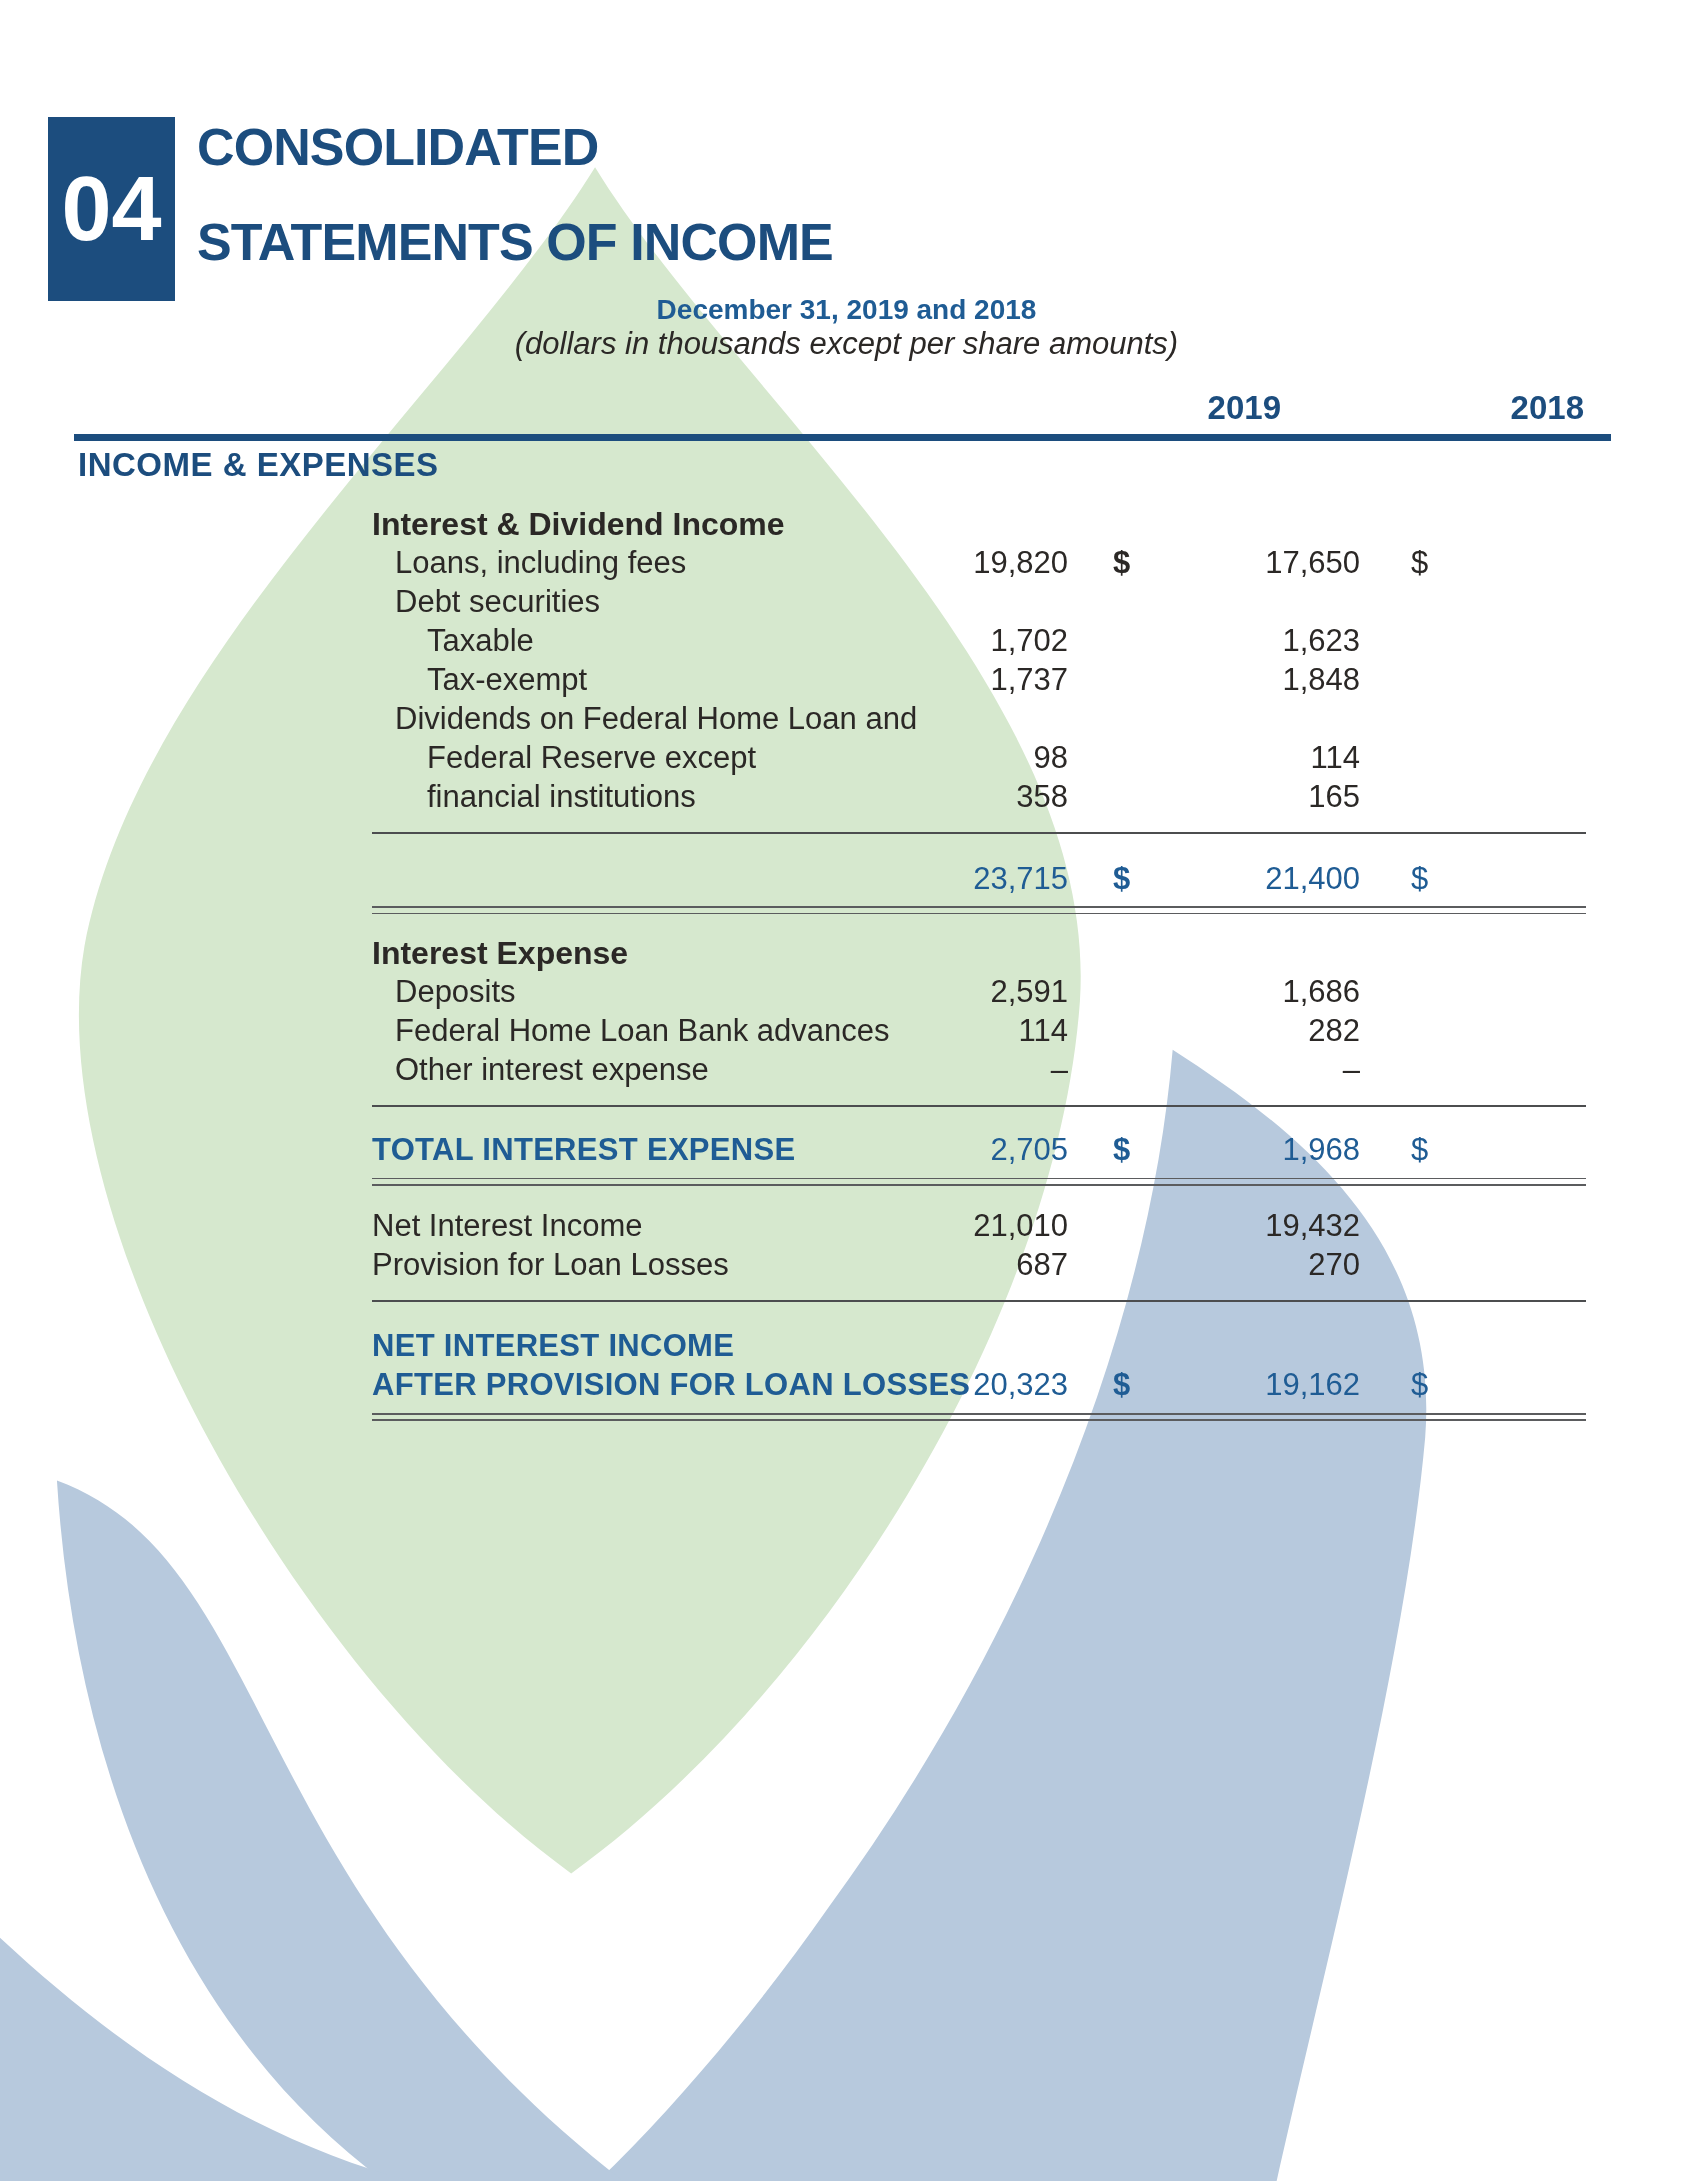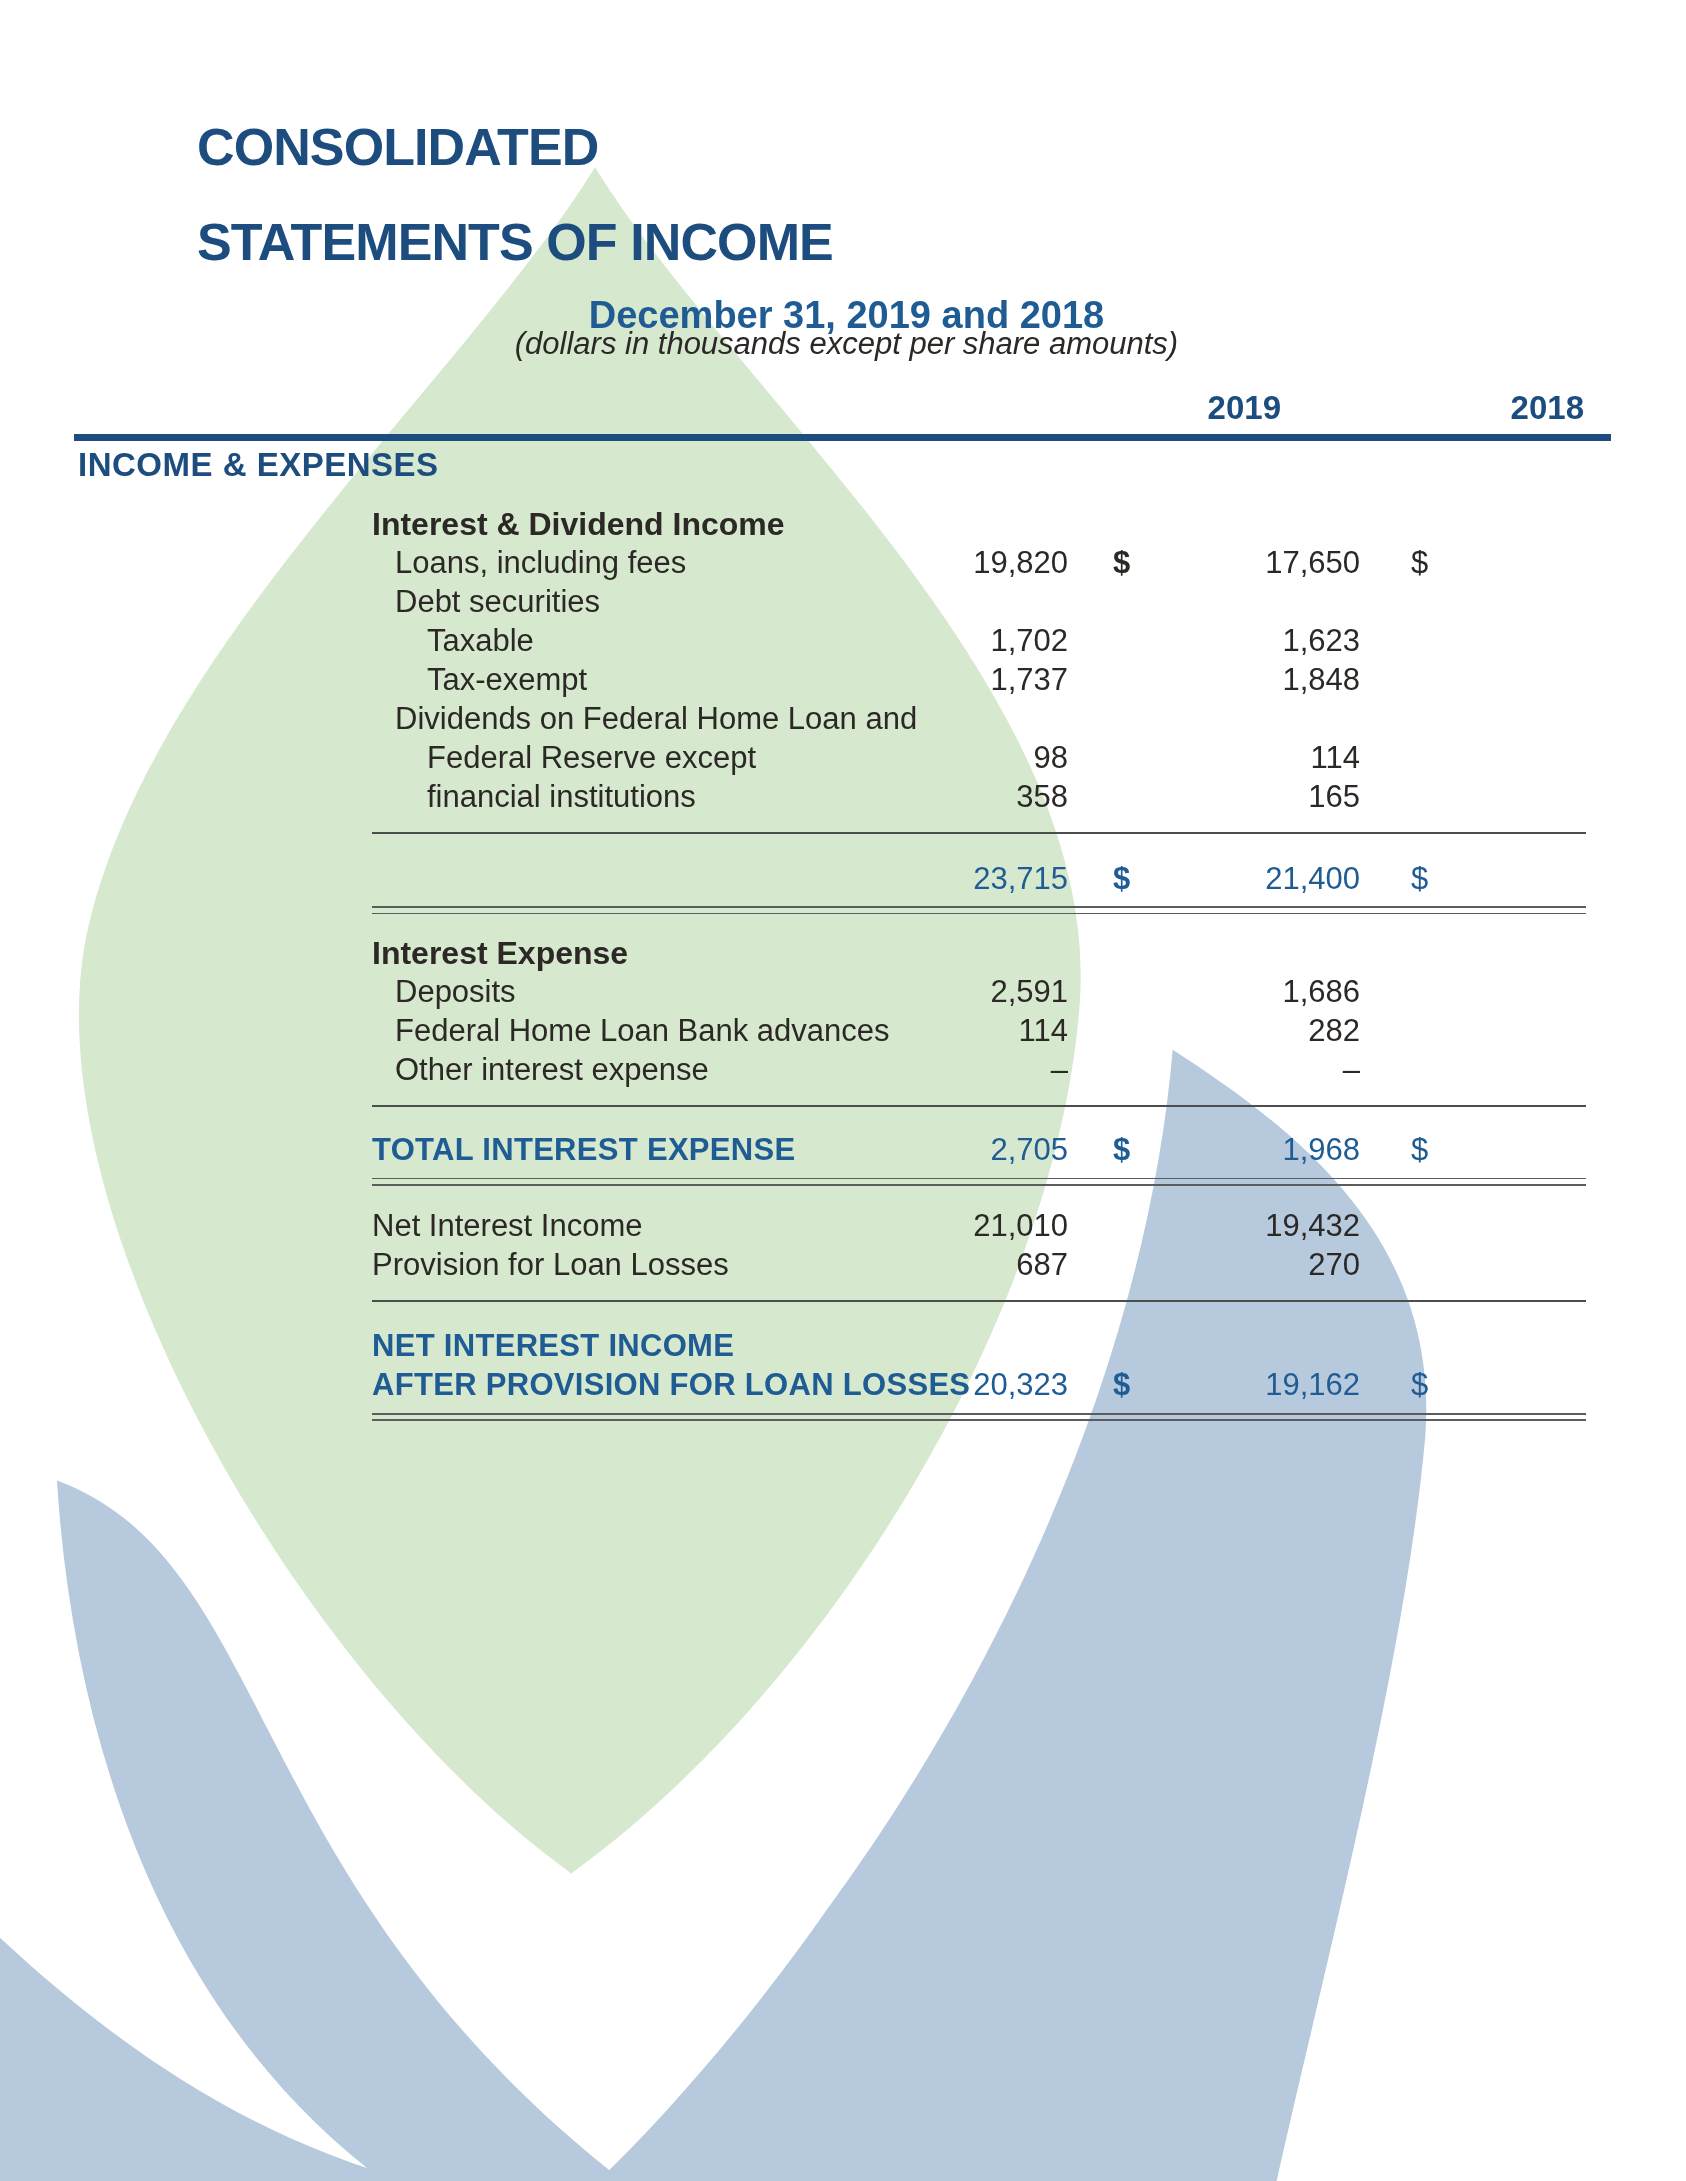--- a/index.html
+++ b/index.html
@@ -12,21 +12,21 @@
   .badge{
     position:absolute;left:48px;top:117px;width:127px;height:184px;
     background:var(--navy);color:#ffffff;font-size:90px;font-weight:bold;
     display:flex;align-items:center;justify-content:center;
   }
   .title-line{position:absolute;left:197px;color:var(--navy);font-weight:bold;
     font-size:52px;line-height:1;white-space:nowrap;letter-spacing:-0.9px;}
   .title-line.l1{top:121px;}
   .title-line.l2{top:216px;}
   .center-band{position:absolute;left:78px;width:1537px;text-align:center;white-space:nowrap;}
-  .subtitle{top:294px;font-size:38px;font-weight:bold;color:var(--accent);}
+  .subtitle{top:294px;font-size:28px;font-weight:bold;color:var(--accent);}
   .note{top:326px;font-size:31px;font-style:italic;color:var(--ink);}
   .colhead{position:absolute;top:389px;font-size:33px;font-weight:bold;color:var(--navy);}
   .colhead.c1{right:405px;}
   .colhead.c2{right:102px;}
   .thick-rule{position:absolute;left:74px;top:434px;width:1537px;height:7.3px;background:var(--navy);}
   .section-label{position:absolute;left:78px;top:446px;font-size:33px;font-weight:bold;
     color:var(--navy);letter-spacing:0.5px;}
   
   #rows{position:absolute;left:0;top:504px;width:1478px;}
   .row{position:relative;height:39px;}
@@ -56,20 +56,21 @@
 
 <div class="page" style="--navy: #1c4d7e; --accent: #1f5c94; --ink: #2b2826; --rule: #4c4d4f; --rule2: #5b5c5e;">
 
   <svg class="bg" viewBox="0 0 1836 2376" preserveAspectRatio="none" aria-hidden="true">
     <path class="petal" d="M1277,1143 C1252,1440 1120,1780 900,2080 C830,2180 740,2290 650,2376 L1390,2376 C1445,2130 1530,1810 1552,1565 C1568,1355 1420,1235 1277,1143 Z" fill="#b7c9dd"></path>
     <path class="petal" d="M62,1612 C300,1700 260,2050 680,2376 L420,2376 C180,2200 80,1900 62,1612 Z" fill="#b7c9dd"></path>
     <path class="petal" d="M0,2110 C140,2240 280,2330 450,2376 L0,2376 Z" fill="#b7c9dd"></path>
     <path class="leaf" d="M648,182 C500,420 150,720 92,1030 C40,1330 330,1830 622,2040 C900,1840 1152,1430 1176,1090 C1198,750 800,430 648,182 Z" fill="#d6e8ce"></path>
   </svg>
 
+  <div class="badge">04</div>
   <div class="title-line l1">CONSOLIDATED</div>
   <div class="title-line l2">STATEMENTS OF INCOME</div>
   <div class="center-band subtitle">December 31, 2019 and 2018</div>
   <div class="center-band note">(dollars in thousands except per share amounts)</div>
 
   <span class="colhead c1">2019</span>
   <span class="colhead c2">2018</span>
   <div class="thick-rule"></div>
   <div class="section-label">INCOME &amp; EXPENSES</div>
 

